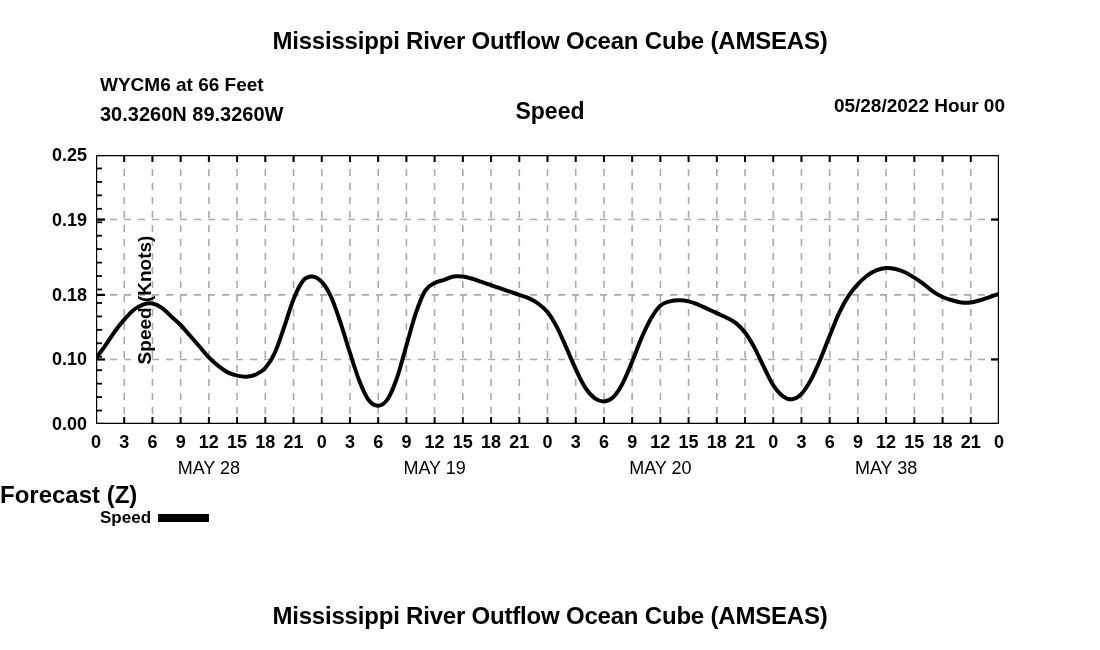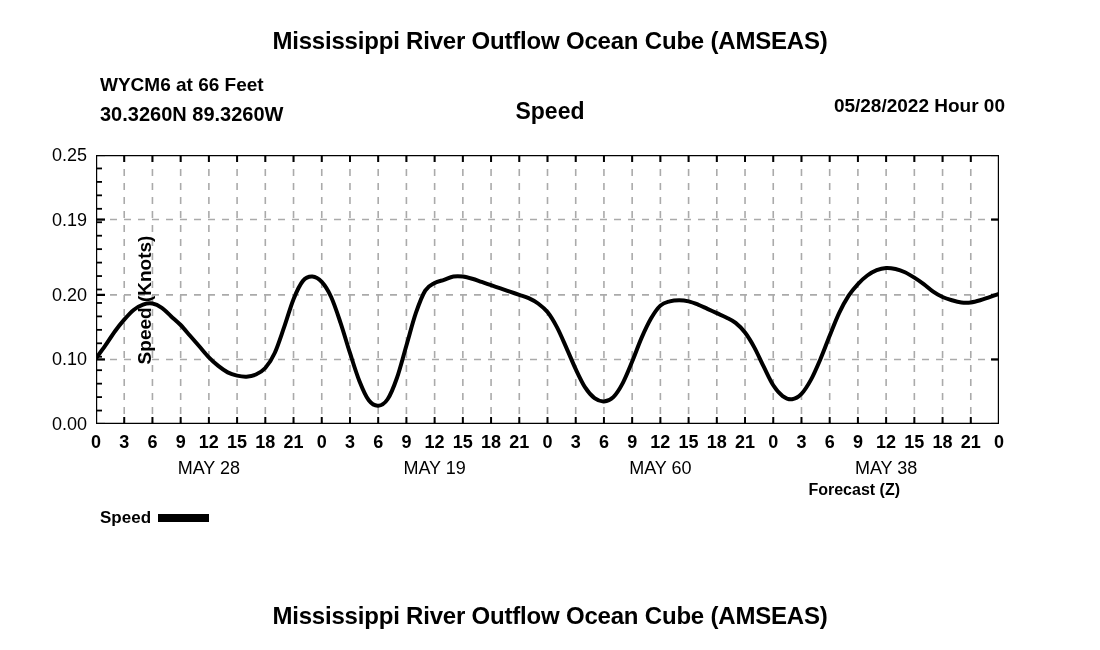--- a/index.html
+++ b/index.html
@@ -83,21 +83,21 @@
     font-size: 19px;
     font-weight: bold;
     white-space: nowrap;
   }
   .ytick-label {
     position: absolute;
     right: 100%;
     margin-right: 9px;
     transform: translateY(-50%);
     font-size: 18px;
-    font-weight: normal;
+    font-weight: bold;
     white-space: nowrap;
   }
   .xtick-label {
     position: absolute;
     top: 432px;
     transform: translateX(-50%);
     font-size: 18px;
     font-weight: bold;
     white-space: nowrap;
   }
@@ -107,22 +107,22 @@
     transform: translateX(-50%);
     font-size: 18px;
     font-weight: normal;
     white-space: nowrap;
   }
   .xaxis-title {
     position: absolute;
     left: 0;
     top: 481px;
     width: 900px;
-    text-align: right;
-    font-size: 16px;
+    text-align: left;
+    font-size: 24px;
     font-weight: bold;
   }
   .legend {
     position: absolute;
     left: 100px;
     top: 508px;
     display: flex;
     align-items: center;
     gap: 7px;
   }
@@ -282,21 +282,21 @@
       <line x1="-7" y1="139.88" x2="9" y2="139.88" stroke="#000000" stroke-width="2.2"></line>
       <line x1="903" y1="139.88" x2="895" y2="139.88" stroke="#000000" stroke-width="2.2"></line>
       <line x1="-7" y1="64.56" x2="9" y2="64.56" stroke="#000000" stroke-width="2.2"></line>
       <line x1="903" y1="64.56" x2="895" y2="64.56" stroke="#000000" stroke-width="2.2"></line>
       <line x1="-7" y1="0" x2="9" y2="0" stroke="#000000" stroke-width="2.2"></line>
       <line x1="903" y1="0" x2="895" y2="0" stroke="#000000" stroke-width="2.2"></line>
       <path d="M 0.00 203.36 C 1.57 201.21, 6.27 194.94, 9.41 190.45 C 12.54 185.97, 15.68 180.77, 18.81 176.46 C 21.95 172.16, 25.08 168.21, 28.22 164.63 C 31.35 161.04, 34.49 157.45, 37.63 154.94 C 40.76 152.43, 43.90 150.64, 47.03 149.56 C 50.17 148.49, 53.30 147.95, 56.44 148.49 C 59.57 149.03, 62.71 150.64, 65.84 152.79 C 68.98 154.94, 72.11 158.53, 75.25 161.40 C 78.39 164.27, 81.52 166.78, 84.66 170.01 C 87.79 173.24, 90.93 177.18, 94.06 180.77 C 97.20 184.35, 100.33 187.94, 103.47 191.53 C 106.60 195.11, 109.74 199.06, 112.88 202.29 C 116.01 205.52, 119.15 208.39, 122.28 210.90 C 125.42 213.41, 128.55 215.74, 131.69 217.35 C 134.82 218.97, 137.96 219.86, 141.09 220.58 C 144.23 221.30, 147.36 221.84, 150.50 221.66 C 153.64 221.48, 156.77 220.94, 159.91 219.50 C 163.04 218.07, 166.18 216.63, 169.31 213.05 C 172.45 209.46, 175.58 204.80, 178.72 197.98 C 181.85 191.17, 184.99 181.13, 188.13 172.16 C 191.26 163.19, 194.40 151.90, 197.53 144.18 C 200.67 136.47, 203.80 129.66, 206.94 125.89 C 210.07 122.13, 213.21 121.41, 216.34 121.59 C 219.48 121.77, 222.61 123.56, 225.75 126.97 C 228.89 130.38, 232.02 135.22, 235.16 142.03 C 238.29 148.85, 241.43 158.53, 244.56 167.86 C 247.70 177.18, 250.83 188.30, 253.97 197.98 C 257.10 207.67, 260.24 218.07, 263.38 225.96 C 266.51 233.85, 269.65 241.20, 272.78 245.33 C 275.92 249.45, 279.05 250.89, 282.19 250.71 C 285.32 250.53, 288.46 248.91, 291.59 244.25 C 294.73 239.59, 297.86 231.70, 301.00 222.73 C 304.14 213.77, 307.27 201.21, 310.41 190.45 C 313.54 179.69, 316.68 167.32, 319.81 158.17 C 322.95 149.03, 326.08 140.60, 329.22 135.58 C 332.35 130.55, 335.49 129.84, 338.63 128.04 C 341.76 126.25, 344.90 125.89, 348.03 124.82 C 351.17 123.74, 354.30 122.13, 357.44 121.59 C 360.57 121.05, 363.71 121.23, 366.84 121.59 C 369.98 121.95, 373.11 122.84, 376.25 123.74 C 379.39 124.64, 382.52 125.89, 385.66 126.97 C 388.79 128.04, 391.93 129.12, 395.06 130.20 C 398.20 131.27, 401.33 132.35, 404.47 133.42 C 407.60 134.50, 410.74 135.58, 413.88 136.65 C 417.01 137.73, 420.15 138.80, 423.28 139.88 C 426.42 140.96, 429.55 141.67, 432.69 143.11 C 435.82 144.54, 438.96 146.16, 442.09 148.49 C 445.23 150.82, 448.36 153.15, 451.50 157.10 C 454.64 161.04, 457.77 166.24, 460.91 172.16 C 464.04 178.08, 467.18 185.61, 470.31 192.60 C 473.45 199.60, 476.58 207.49, 479.72 214.12 C 482.85 220.76, 485.99 227.57, 489.12 232.42 C 492.26 237.26, 495.40 240.84, 498.53 243.18 C 501.67 245.51, 504.80 246.58, 507.94 246.40 C 511.07 246.22, 514.21 245.15, 517.34 242.10 C 520.48 239.05, 523.61 234.03, 526.75 228.11 C 529.89 222.19, 533.02 214.12, 536.16 206.59 C 539.29 199.06, 542.43 190.09, 545.56 182.92 C 548.70 175.75, 551.83 168.93, 554.97 163.55 C 558.10 158.17, 561.24 153.51, 564.38 150.64 C 567.51 147.77, 570.65 147.23, 573.78 146.34 C 576.92 145.44, 580.05 145.26, 583.19 145.26 C 586.32 145.26, 589.46 145.62, 592.59 146.34 C 595.73 147.05, 598.86 148.31, 602.00 149.56 C 605.14 150.82, 608.27 152.43, 611.41 153.87 C 614.54 155.30, 617.68 156.74, 620.81 158.17 C 623.95 159.61, 627.08 160.86, 630.22 162.48 C 633.35 164.09, 636.49 165.35, 639.63 167.86 C 642.76 170.37, 645.90 173.42, 649.03 177.54 C 652.17 181.66, 655.30 186.87, 658.44 192.60 C 661.57 198.34, 664.71 205.70, 667.84 211.97 C 670.98 218.25, 674.11 225.42, 677.25 230.26 C 680.39 235.11, 683.52 238.69, 686.66 241.02 C 689.79 243.36, 692.93 244.61, 696.06 244.25 C 699.20 243.89, 702.33 242.10, 705.47 238.87 C 708.60 235.64, 711.74 230.62, 714.88 224.88 C 718.01 219.15, 721.15 211.79, 724.28 204.44 C 727.42 197.09, 730.55 188.48, 733.69 180.77 C 736.82 173.06, 739.96 164.81, 743.09 158.17 C 746.23 151.54, 749.36 145.80, 752.50 140.96 C 755.64 136.11, 758.77 132.53, 761.91 129.12 C 765.04 125.71, 768.18 122.84, 771.31 120.51 C 774.45 118.18, 777.58 116.39, 780.72 115.13 C 783.85 113.88, 786.99 113.16, 790.13 112.98 C 793.26 112.80, 796.40 113.34, 799.53 114.06 C 802.67 114.77, 805.80 115.85, 808.94 117.28 C 812.07 118.72, 815.21 120.69, 818.34 122.66 C 821.48 124.64, 824.61 126.79, 827.75 129.12 C 830.89 131.45, 834.02 134.50, 837.16 136.65 C 840.29 138.80, 843.43 140.60, 846.56 142.03 C 849.70 143.47, 852.83 144.36, 855.97 145.26 C 859.10 146.16, 862.24 147.05, 865.38 147.41 C 868.51 147.77, 871.65 147.77, 874.78 147.41 C 877.92 147.05, 881.05 146.16, 884.19 145.26 C 887.32 144.36, 890.46 143.11, 893.59 142.03 C 896.73 140.96, 901.43 139.34, 903.00 138.80" fill="none" stroke="#000000" stroke-width="4" stroke-linejoin="round" stroke-linecap="round"></path>
     </svg>
 <div class="ytick-label" style="top: 269px;">0.00</div>
     <div class="ytick-label" style="top: 204.44px;">0.10</div>
-    <div class="ytick-label" style="top: 139.88px;">0.20</div>
+    <div class="ytick-label" style="top: 139.88px;">0.18</div>
     <div class="ytick-label" style="top: 64.56px; text-align: center;">0.19</div>
     <div class="ytick-label" style="top: 0px;">0.25</div>
   </div>
 
 <div class="xaxis-title">Forecast (Z)</div>
 
 <div class="legend">
   <span class="legend-text">Speed</span>
   <span class="legend-swatch"></span>
 </div>
@@ -331,14 +331,14 @@
 <div class="xtick-label" style="left: 801.469px;">3</div>
 <div class="xtick-label" style="left: 829.688px;">6</div>
 <div class="xtick-label" style="left: 857.906px;">9</div>
 <div class="xtick-label" style="left: 886.125px;">12</div>
 <div class="xtick-label" style="left: 914.344px;">15</div>
 <div class="xtick-label" style="left: 942.562px;">18</div>
 <div class="xtick-label" style="left: 970.781px;">21</div>
 <div class="xtick-label" style="left: 999px;">0</div>
 <div class="day-label" style="left: 208.875px;">MAY 28</div>
 <div class="day-label" style="left: 434.625px;">MAY 19</div>
-<div class="day-label" style="left: 660.375px;">MAY 60</div>
+<div class="day-label" style="left: 660.375px;">MAY 20</div>
 <div class="day-label" style="left: 886.125px;">MAY 38</div>
 
 </body></html>

